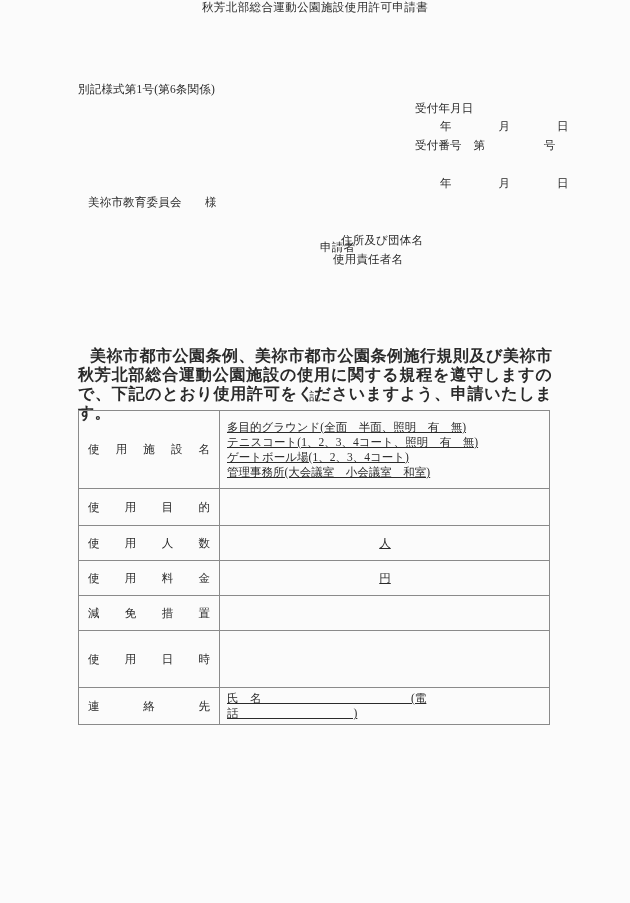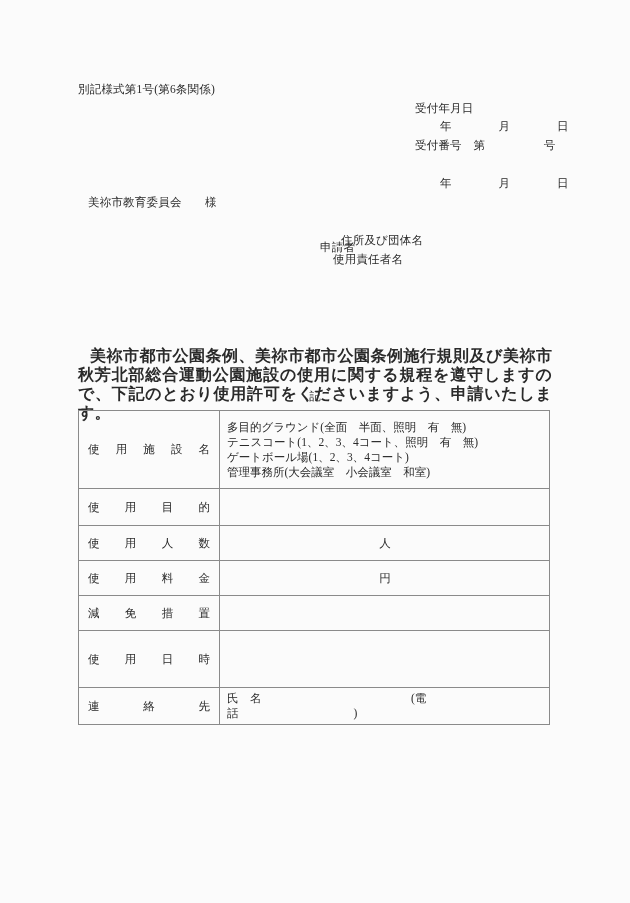--- a/index.html
+++ b/index.html
@@ -98,20 +98,21 @@
   .lbl {
     width: 122px;
     text-align: justify;
     text-align-last: justify;
     padding: 0 9px !important;
     letter-spacing: 0;
   }
   .val {
     padding: 3px 6px 3px 7px !important;
     line-height: 15px;
+    text-decoration: underline;
   }
   .val-lines { white-space: pre-line; }
   .val-center { text-align: center; }
 
   .r-facility .lbl, .r-facility .val { height: 70px; }
   .r-purpose  td { height: 30px; }
   .r-datetime td { height: 38px; }
   .r-people   td { height: 28px; }
   .r-fee      td { height: 28px; }
   .r-reduce   td { height: 28px; }
@@ -135,20 +136,21 @@
   <div class="t" id="rcpt-no">受付番号　第　　　　　号</div>
 
   <div class="t" id="app-date">年　　　　月　　　　日</div>
 
   <div class="t" id="addressee">美祢市教育委員会　　様</div>
 
   <div class="t" id="appl-title">申請者</div>
   <div class="t" id="appl-addr">住所及び団体名</div>
   <div class="t" id="appl-resp">使用責任者名</div>
 
+  <div id="doc-title">秋芳北部総合運動公園施設使用許可申請書</div>
 
   <div id="body-para">美祢市都市公園条例、美祢市都市公園条例施行規則及び美祢市秋芳北部総合運動公園施設の使用に関する規程を遵守しますので、下記のとおり使用許可をくださいますよう、申請いたします。</div>
 
   <div id="ki-marker">記</div>
 
   <table id="form-table">
     <tbody>
       <tr class="r-facility">
         <td class="lbl">使用施設名</td>
         <td class="val val-lines">多目的グラウンド(全面　半面、照明　有　無)

